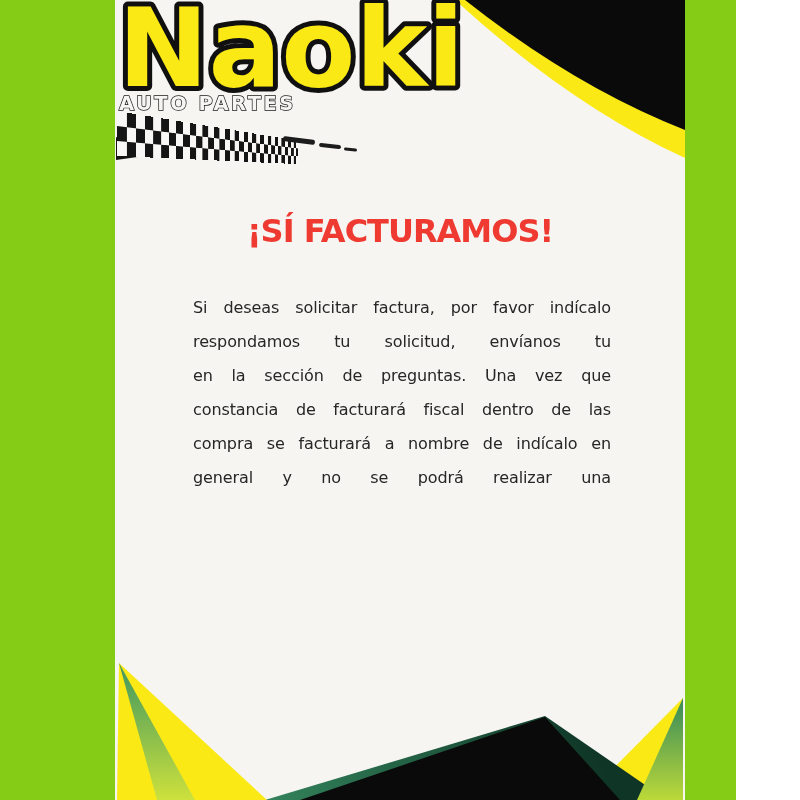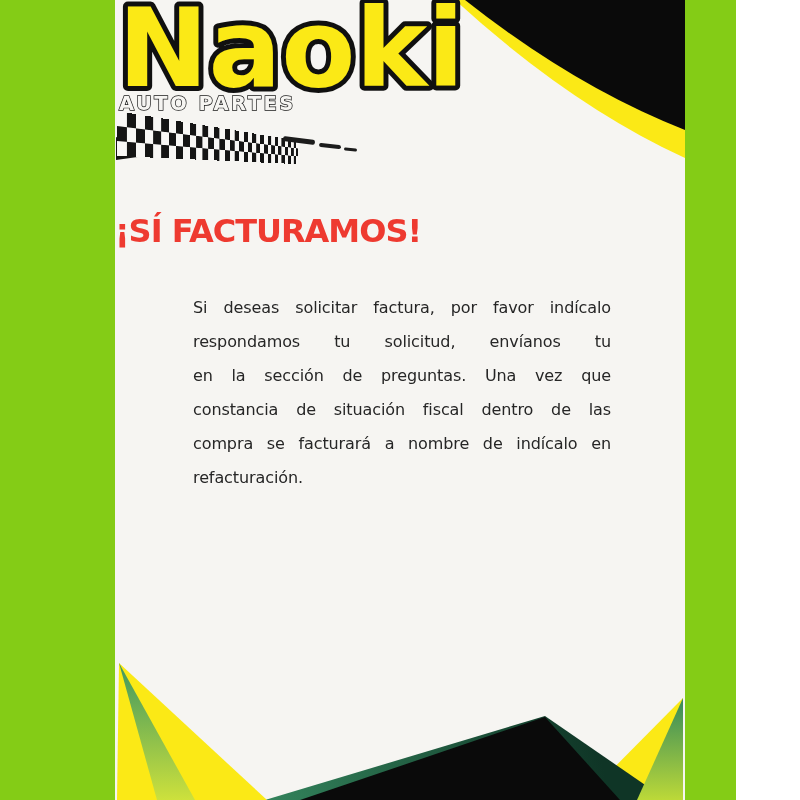--- a/index.html
+++ b/index.html
@@ -99,20 +99,21 @@
     font-weight:bold;
     letter-spacing:-0.4px;
     line-height:18px;
     color:var(--tagline-red);
     white-space:pre;
   }
 
   .headline{
     position:absolute;left:0;top:211px;
     width:570px;
+    text-align:center;
     font-size:32px;
     font-weight:bold;
     letter-spacing:-1px;
     line-height:40px;
     color:var(--accent-red);
     white-space:nowrap;
   }
 
   .body-text{
     position:absolute;left:78px;top:291px;
@@ -182,19 +183,19 @@
       <div class="flag-dash dash3"></div>
     </div>
 
 
     <div class="headline">¡SÍ FACTURAMOS!</div>
 
     <div class="body-text">
       <div class="jline">Si deseas solicitar factura, por favor indícalo</div>
       <div class="jline">respondamos tu solicitud, envíanos tu</div>
       <div class="jline">en la sección de preguntas. Una vez que</div>
-      <div class="jline">constancia de situación fiscal dentro de las</div>
+      <div class="jline">constancia de facturará fiscal dentro de las</div>
       <div class="jline">compra se facturará a nombre de indícalo en</div>
-      <div class="jline jlast">refacturación.</div>
+      <div class="jline">general y no se podrá realizar una</div>
     </div>
 
   </div>
 </div>
 
 </body></html>

